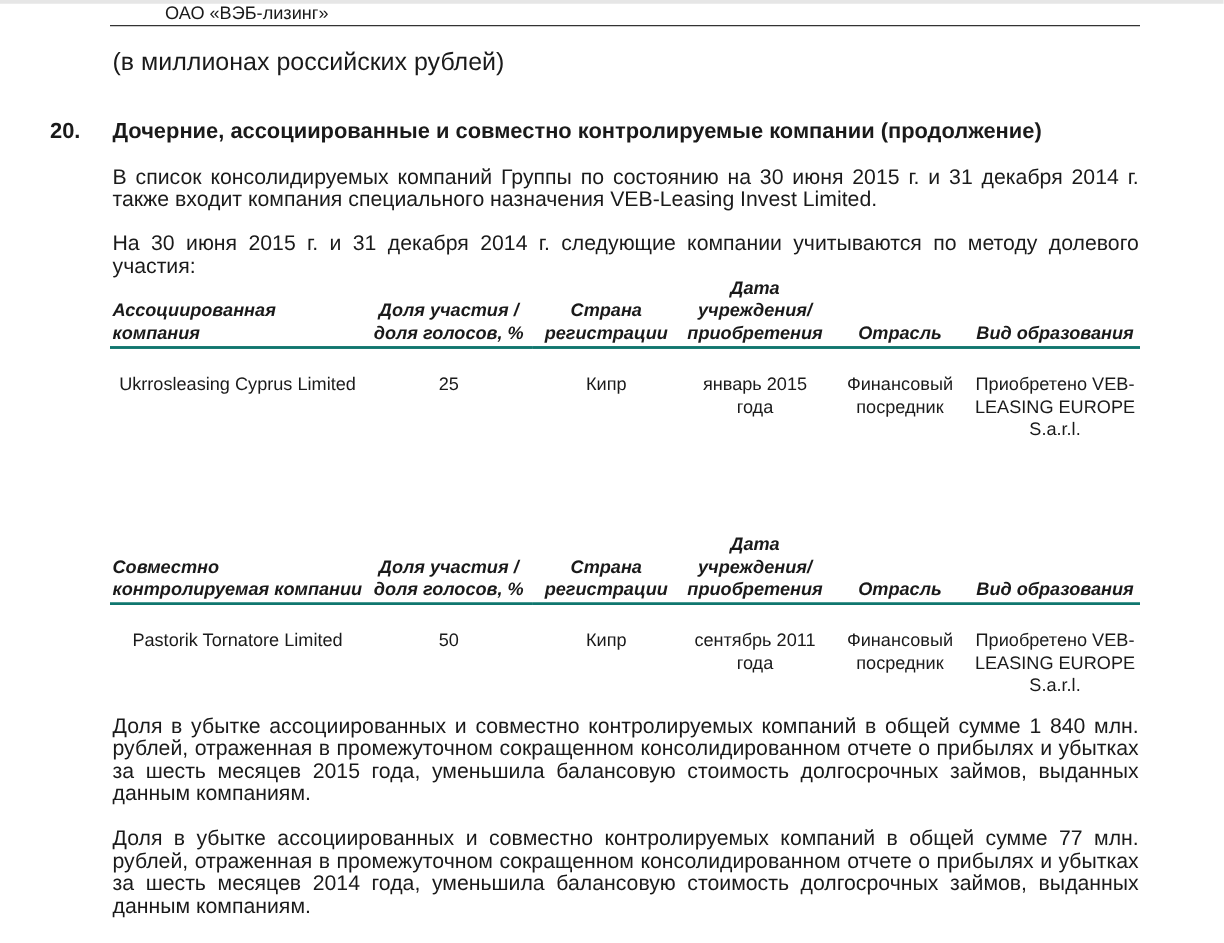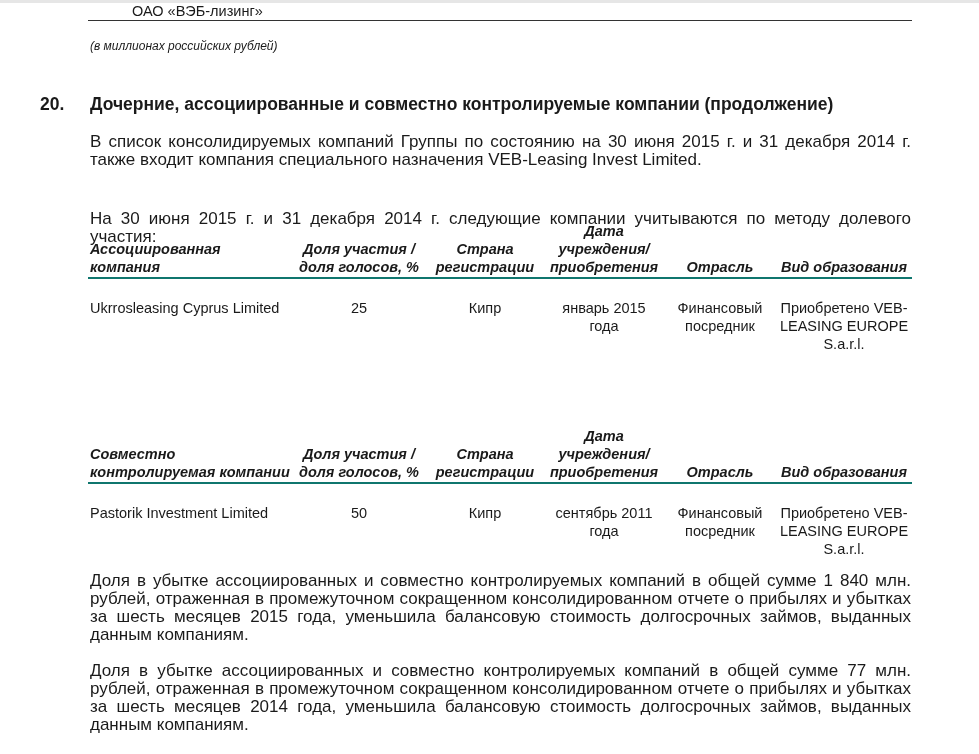--- a/index.html
+++ b/index.html
@@ -29,22 +29,21 @@
       border-bottom: 1px solid #333;
       font-size: 14.5px;
       line-height: 18px;
     }
     .running-header .left { position: absolute; left: 2px; top: 0; margin-left: 42px; }
     .running-header .right { position: absolute; right: 2px; top: 0; }
 
     .units {
       position: absolute;
       left: 90px; top: 39px;
-      font-size: 12px;
-      font-style: italic;
+      font-size: 20px;
     }
 
     .section-title {
       position: absolute;
       left: 40px; top: 94px;
       font-size: 17.5px;
       font-weight: bold;
       white-space: nowrap;
     }
     .section-title .num { position: absolute; left: 0; top: 0; }
@@ -53,21 +52,21 @@
     .para {
       position: absolute;
       left: 90px;
       width: 821px;
       font-size: 17px;
       line-height: 18px;
       text-align: justify;
       text-align-last: left;
     }
     .p-intro { top: 133px; }
-    .p-equity { top: 186px; margin-top: 24px; }
+    .p-equity { top: 186px; }
     .p-loss-2015 { top: 572px; }
     .p-loss-2014 { top: 662px; }
 
     table.co-table {
       position: absolute;
       left: 88px;
       width: 824px;
       border-collapse: collapse;
       font-size: 14.5px;
       line-height: 18px;
@@ -83,21 +82,21 @@
       padding: 0 2px 1px 2px;
       border-bottom: 2px solid #0f766e;
       text-align: center;
     }
     table.co-table th.name-col { text-align: left; }
     table.co-table td {
       vertical-align: top;
       text-align: center;
       padding: 0 2px;
     }
-    table.co-table td.name-col { text-align: left; }
+    table.co-table td.name-col { text-align: center; }
     table.co-table tr.first-row td { padding-top: 20px; }
     table.co-table tr.next-row td { padding-top: 6px; }
     .name-wrap { display: inline-block; text-indent: -10px; padding-left: 10px; }
 
     col.c-name { width: 204px; }
     col.c-share { width: 134px; }
     col.c-country { width: 118px; }
     col.c-date { width: 120px; }
     col.c-industry { width: 112px; }
     col.c-form { width: 136px; }
@@ -166,21 +165,21 @@
       <th class="name-col">Совместно контролируемая компании</th>
       <th>Доля участия / доля голосов, %</th>
       <th>Страна регистрации</th>
       <th>Дата учреждения/ приобретения</th>
       <th>Отрасль</th>
       <th>Вид образования</th>
     </tr>
   </thead>
   <tbody>
     <tr class="first-row">
-      <td class="name-col"><span class="name-wrap">Pastorik Investment Limited</span></td>
+      <td class="name-col"><span class="name-wrap">Pastorik Tornatore Limited</span></td>
       <td>50</td>
       <td>Кипр</td>
       <td>сентябрь 2011 года</td>
       <td>Финансовый посредник</td>
       <td>Приобретено VEB-LEASING EUROPE S.a.r.l.</td>
     </tr>
   </tbody>
 </table>
 
 <div class="para p-loss-2015">Доля в убытке ассоциированных и совместно контролируемых компаний в общей сумме 1 840 млн. рублей, отраженная в промежуточном сокращенном консолидированном отчете о прибылях и убытках за шесть месяцев 2015 года, уменьшила балансовую стоимость долгосрочных займов, выданных данным компаниям.</div>

